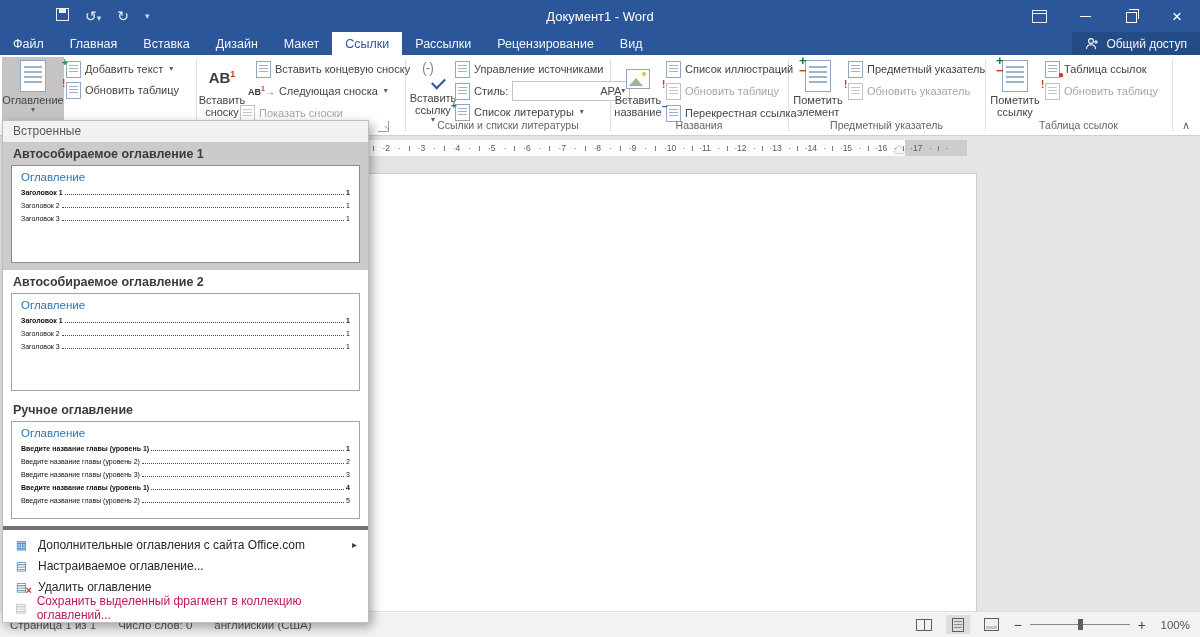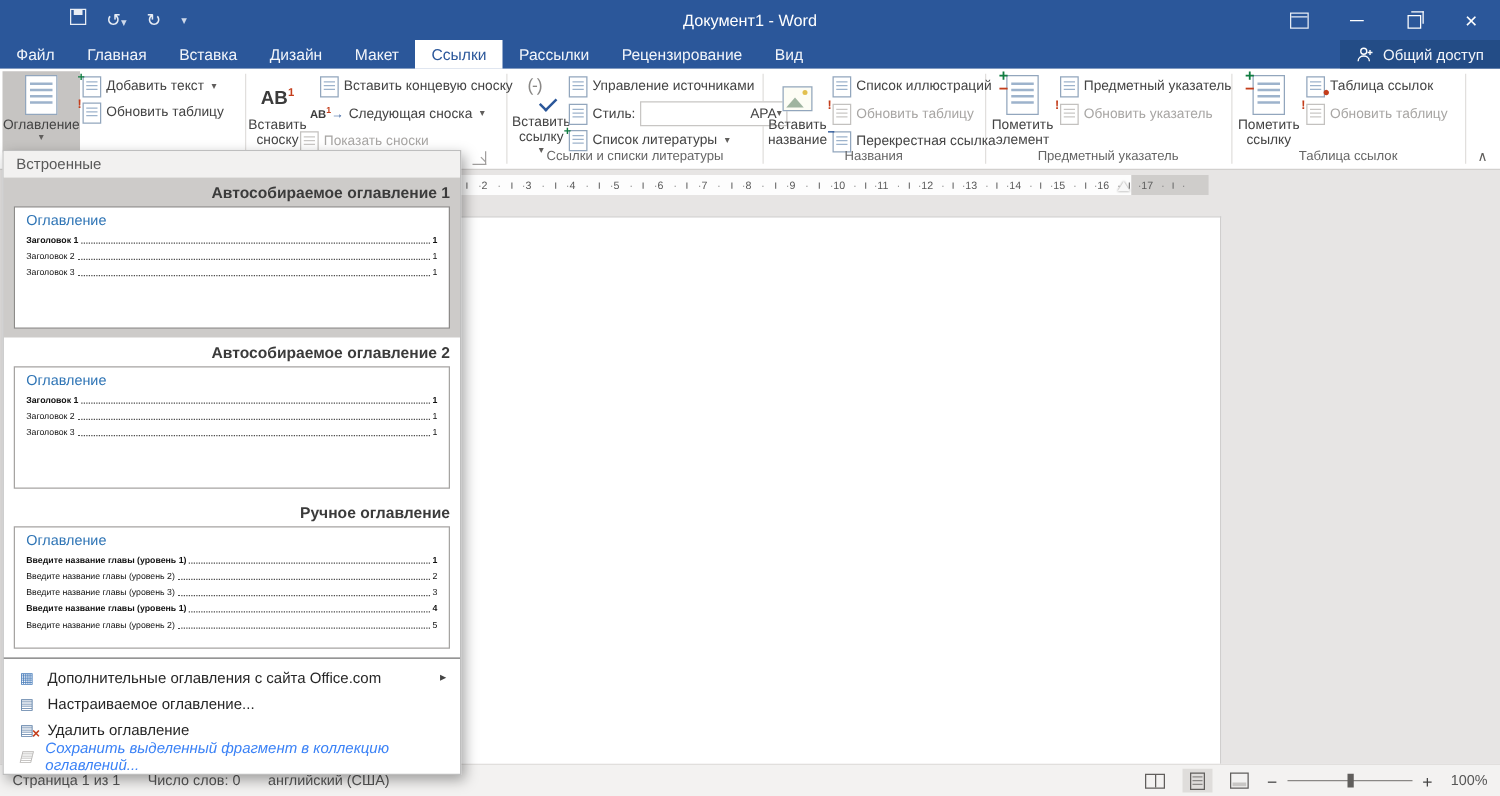--- a/index.html
+++ b/index.html
@@ -106,30 +106,30 @@
   .vruler{position:absolute;left:0;top:420px;width:17px;height:30px;color:#5a5a5a;font-size:8.5px;
           display:flex;align-items:center;justify-content:center;}
   .vruler span{transform:rotate(-90deg);display:block;}
 
   
   .tocdrop{position:absolute;left:2px;top:120px;width:365px;background:#fff;border:1px solid #bebebe;
            box-shadow:3px 4px 10px rgba(0,0,0,.35);z-index:20;font-size:12px;}
   .drophead{height:21px;line-height:21px;padding-left:10px;color:#595959;background:#f2f1f0;font-size:12px;}
   .tile{padding:2px 8px 7px 8px;cursor:default;}
   .tile.selected{background:#cdcbc9;}
-  .tile-title{font-size:12.5px;font-weight:bold;color:#3b3b3b;margin:3px 0 4px 2px;text-align:right;}
+  .tile-title{font-size:12.5px;font-weight:bold;color:#3b3b3b;margin:3px 0 4px 2px;}
   .preview{background:#fff;border:1px solid #a6a4a2;height:86px;padding:5px 9px;overflow:hidden;}
   .tile.selected .preview{border-color:#8d8b89;}
   .pv-head{color:#2e74b5;font-size:11.5px;margin-bottom:2px;}
   .entry{display:flex;align-items:flex-end;font-size:7px;color:#111;margin-top:6px;}
   .entry.bold{font-weight:bold;}
   .entry .dots{flex:1;border-bottom:1px dotted #4a4a4a;margin:0 2px 1px 2px;}
-  .menu{border-top:1px solid #737373;padding:4px 0;}
+  .menu{border-top:4px solid #737373;padding:4px 0;}
   .menuitem{height:21px;display:flex;align-items:center;gap:9px;padding:0 11px;color:#262626;cursor:default;}
-  .menuitem.disabled{color:#3b82f6;font-style:italic;}
+  .menuitem.disabled{color:#be185d;}
   .mi-icon{width:15px;text-align:center;position:relative;font-size:12px;color:#5b7ea6;line-height:1;}
   .mi-icon::before{content:"▤";}
   [data-name="office-com-toc-icon"]::before{content:"▦";color:#4a7ebb;}
   [data-name="delete-toc-icon"]::after{content:"×";color:#c43e1c;position:absolute;right:-3px;bottom:-3px;font-weight:bold;font-size:11px;}
   .menuitem.disabled .mi-icon{color:#b8b6b4;}
   .submenu-arrow{margin-left:auto;font-size:10px;color:#444;}
 
   
   .statusbar{position:absolute;bottom:0;left:0;right:0;height:25px;background:#f3f2f1;border-top:1px solid #e1dfdd;
              display:flex;align-items:center;font-size:11.5px;color:#555;padding:0 10px;}

